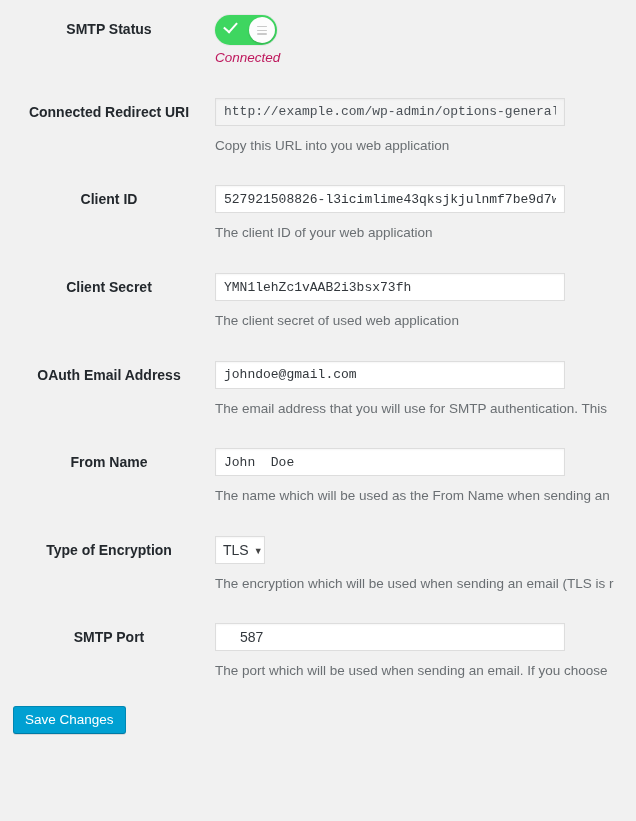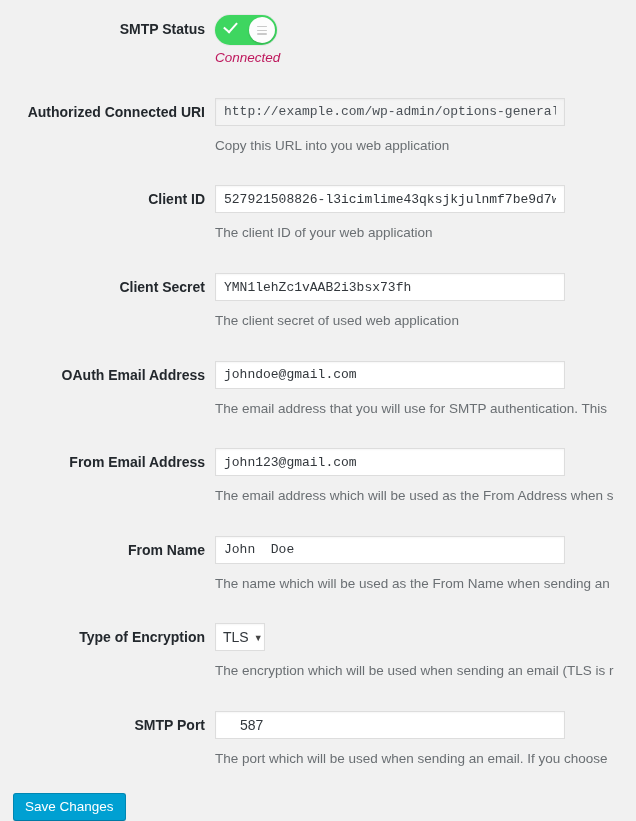--- a/index.html
+++ b/index.html
@@ -22,21 +22,21 @@
     table-layout: fixed;
   }
 
   .form-row {
     vertical-align: top;
   }
 
   .label-cell {
     width: 215px;
     padding: 20px 10px 20px 13px;
-    text-align: right;
+    text-align: center;
     font-weight: bold;
     font-size: 14px;
     line-height: 1.3;
     color: #23282d;
     box-sizing: border-box;
   }
 
   .field-cell {
     padding: 15px 10px 15px 0;
     box-sizing: border-box;
@@ -200,21 +200,21 @@
                 <i></i>
                 <i></i>
               </span>
           </span>
         </span>
         <div class="status-text">Connected</div>
       </td>
     </tr>
 
     <tr class="form-row">
-      <td class="label-cell">Authorized Connected URI</td>
+      <td class="label-cell">Connected Redirect URI</td>
       <td class="field-cell clip">
         <input class="text-input readonly" type="text" readonly="" value="http://example.com/wp-admin/options-general." style="">
         <div class="desc">Copy this URL into you web application</div>
       </td>
     </tr>
 
     <tr class="form-row">
       <td class="label-cell">Client ID</td>
       <td class="field-cell clip">
         <input class="text-input" type="text" value="527921508826-l3icimlime43qksjkjulnmf7be9d7wr" style="">
@@ -231,27 +231,20 @@
     </tr>
 
     <tr class="form-row">
       <td class="label-cell">OAuth Email Address</td>
       <td class="field-cell clip">
         <input class="text-input" type="text" value="johndoe@gmail.com" style="">
         <div class="desc">The email address that you will use for SMTP authentication. This </div>
       </td>
     </tr>
 
-    <tr class="form-row">
-      <td class="label-cell">From Email Address</td>
-      <td class="field-cell clip">
-        <input class="text-input" type="text" value="john123@gmail.com" style="">
-        <div class="desc">The email address which will be used as the From Address when s</div>
-      </td>
-    </tr>
 
     <tr class="form-row">
       <td class="label-cell">From Name</td>
       <td class="field-cell clip">
         <input class="text-input" type="text" value="John  Doe" style="">
         <div class="desc">The name which will be used as the From Name when sending an</div>
       </td>
     </tr>
 
     <tr class="form-row">

